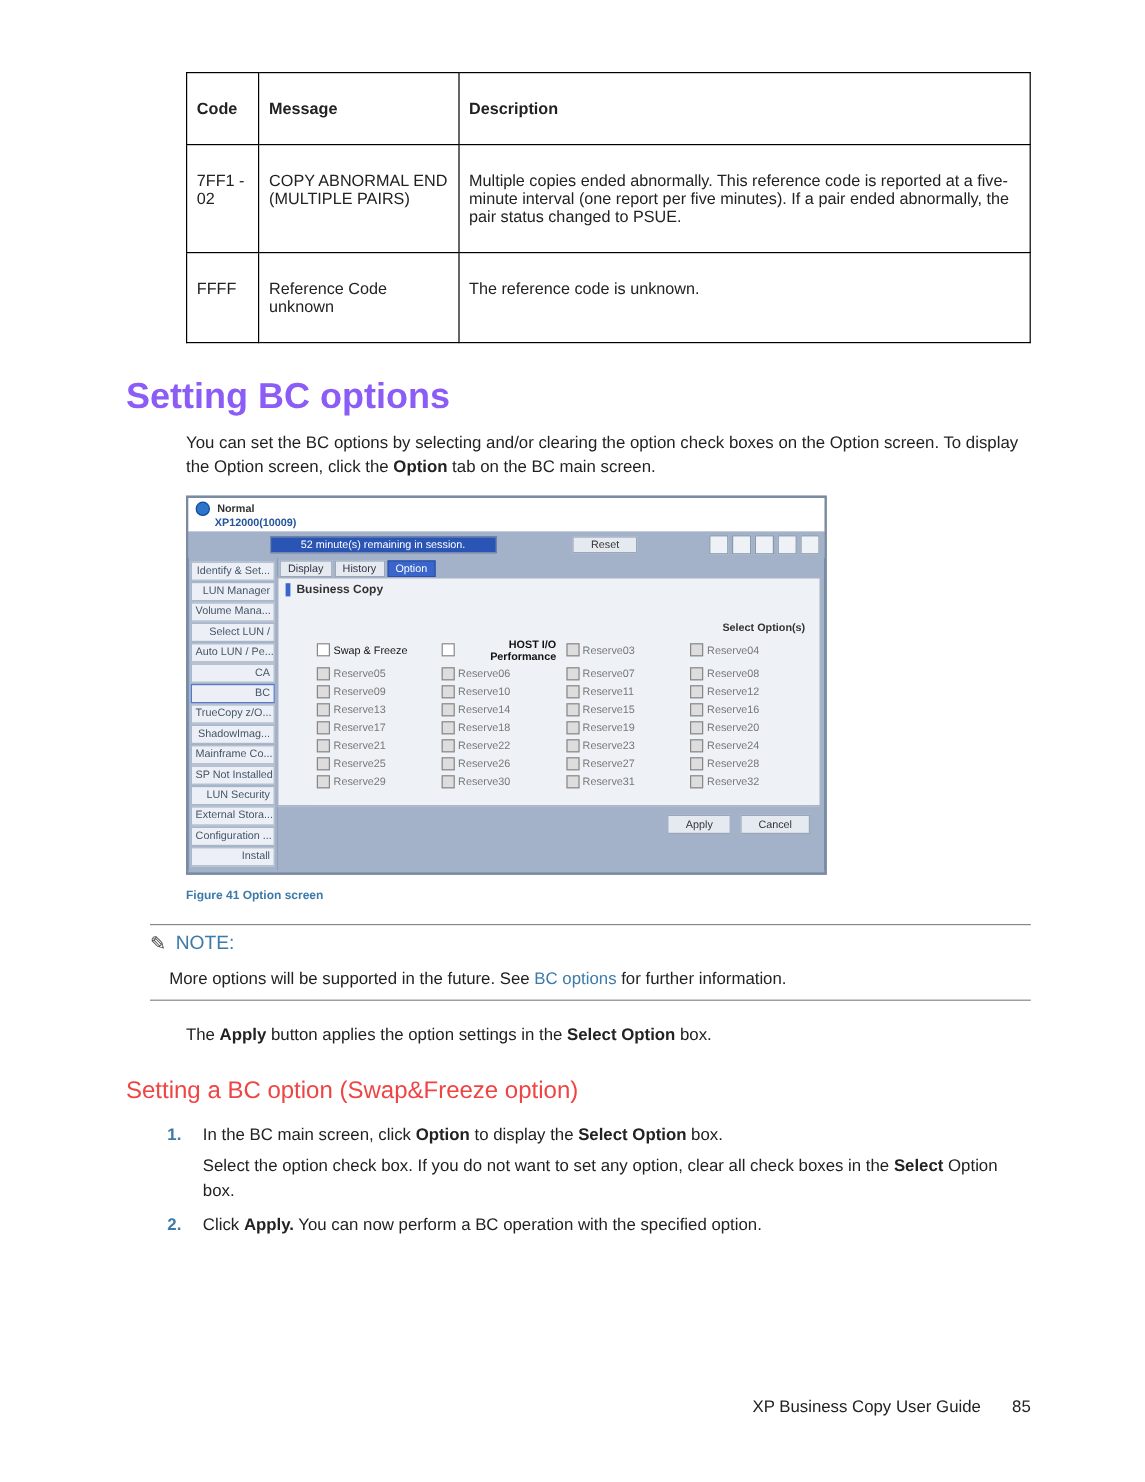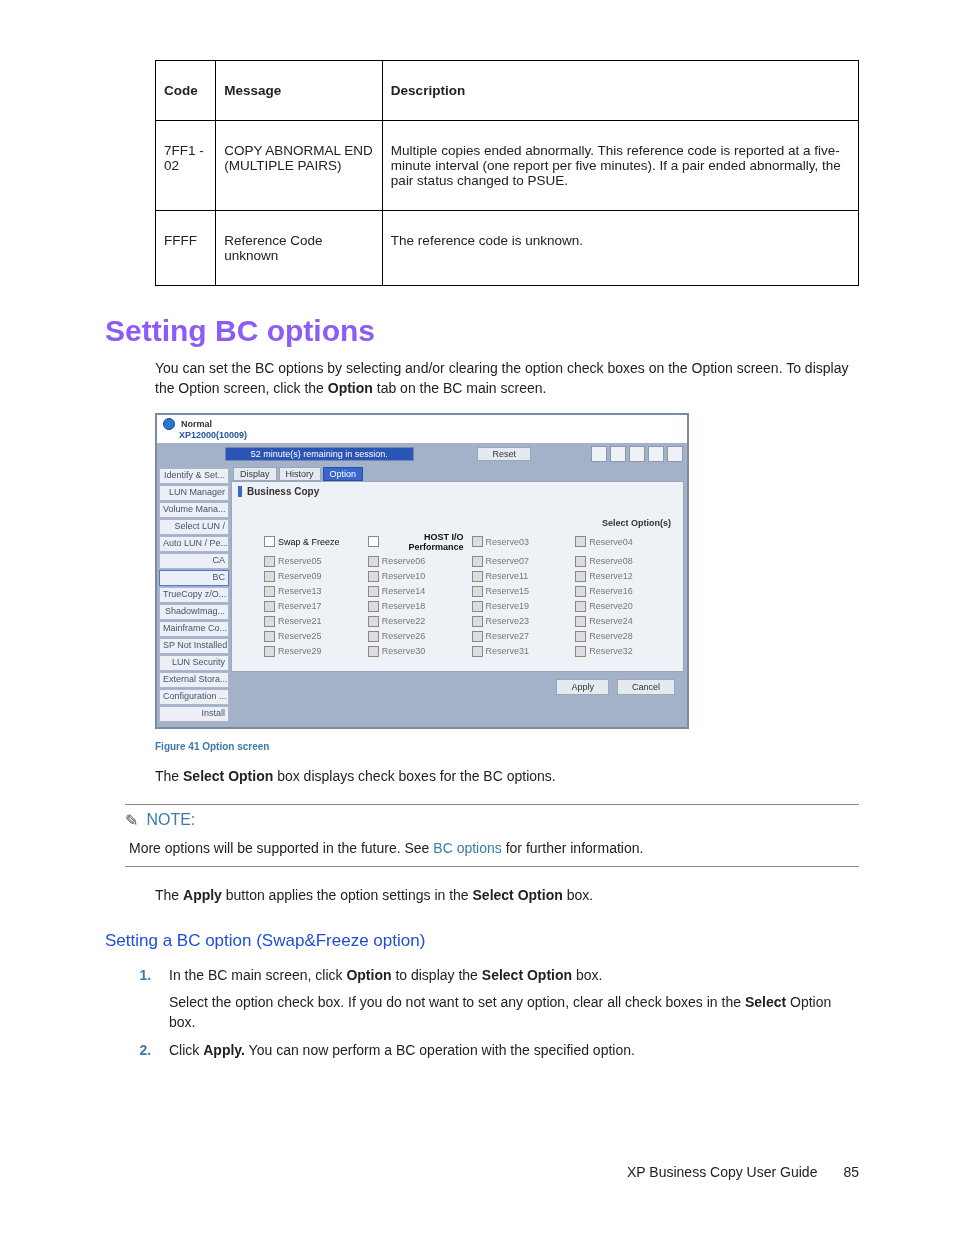--- a/index.html
+++ b/index.html
@@ -34,23 +34,23 @@
   table.codes th {
     font-weight: bold;
   }
   h2.section {
     color: #8b5cf6;
     font-weight: bold;
     font-size: 30px;
     margin: 10px 0 10px -50px;
   }
   h3.subsection {
-    color: #1d4ed8;
+    color: #ef4444;
     font-weight: normal;
-    font-size: 17px;
+    font-size: 20px;
     margin: 26px 0 8px -50px;
   }
   p { line-height: 1.45; margin: 8px 0; }
   .figure-caption {
     color: #3b7aa9;
     font-weight: bold;
     font-size: 10px;
     margin: 12px 0 14px 0;
   }
   .note-block { margin: 18px 0 18px -30px; }
@@ -364,31 +364,28 @@
               <span class="panel-btn">Cancel</span>
             </div>
           </div>
           </div>
         </div>
       </div>
     </div>
 
     <div class="figure-caption">Figure 41 Option screen</div>
 
-    <p>
-      <span>The </span><b>Select Option</b><span> box displays check boxes for the BC options.</span>
-    </p>
 
     <div class="note-block">
       <div class="note-rule"></div>
       <div class="note-head">
         <span class="note-icon">✎</span>
         <span>NOTE:</span>
       </div>
-      <p style="margin-left:4px;">
+      <p style="margin-left:16px;">
         <span>More options will be supported in the future. See </span><span class="link">BC options</span><span> for further information.</span>
       </p>
       <div class="note-rule"></div>
     </div>
 
     <p>
       <span>The </span><b>Apply</b><span> button applies the option settings in the </span><b>Select Option</b><span> box.</span>
     </p>
 
     <h3 class="subsection">Setting a BC option (Swap&amp;Freeze option)</h3>

